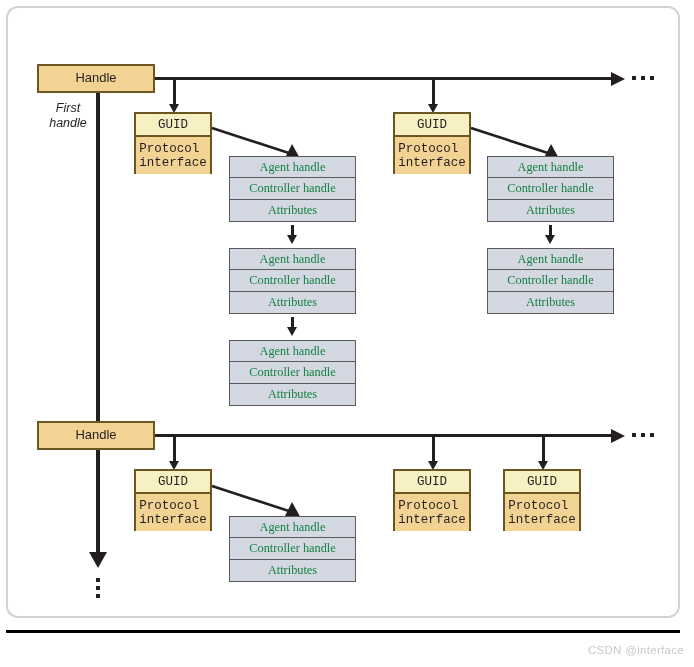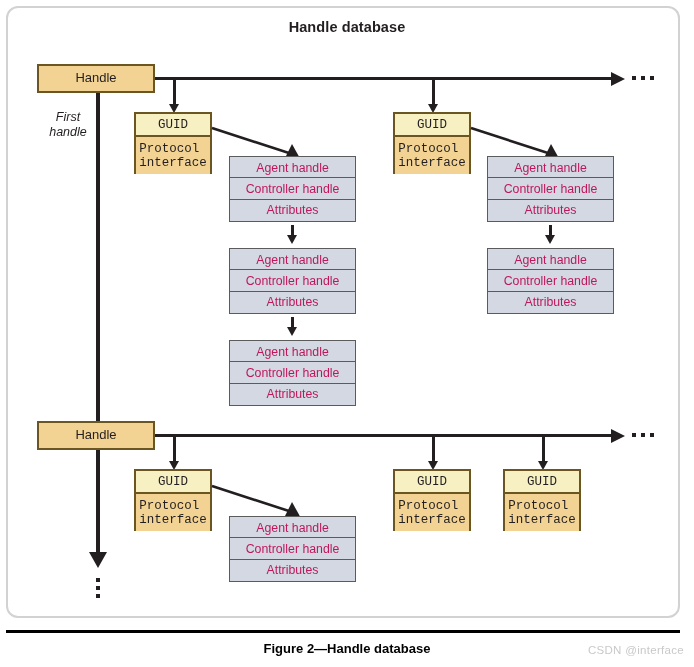--- a/index.html
+++ b/index.html
@@ -58,21 +58,21 @@
     display:flex;align-items:center;justify-content:center;
     font-size:12.5px;color:#231f20;box-sizing:border-box;line-height:1.12;
   }
 
   
   .stack{position:absolute;box-sizing:border-box;}
   .srow{
     box-sizing:border-box;height:23px;
     background:#d3d8e3;border:1.6px solid #5b5b5b;
     display:flex;align-items:center;justify-content:center;
-    font-size:12.3px;color:#be185d;margin-top:-1.6px;
+    font-size:12.3px;color:#15803d;margin-top:-1.6px;font-family:Liberation Serif, serif;
   }
   .srow:first-child{margin-top:0;}
 
   
   .hline{position:absolute;background:#231f20;height:3px;}
   .vline{position:absolute;background:#231f20;width:3px;}
   .vline-thick{position:absolute;background:#231f20;width:4px;}
 
   .arrow-right{
     position:absolute;width:0;height:0;
@@ -103,33 +103,32 @@
     text-align:center;line-height:1.2;
   }
 </style>
 </head>
 <body>
 
 <div id="root">
 
   <div class="frame"></div>
 
-  <div class="title">Handle database</div>
 
   <div class="box handle" style="left:37px;top:64px;width:118px;height:29px;">Handle</div>
 
   <div class="hline" style="left:155px;top:77px;width:458px;"></div>
   <div class="arrow-right" style="left:611px;top:72px;"></div>
   <div class="dots-h" style="left:632px;top:76px;">
     <i></i>
       <i></i>
       <i></i>
   </div>
 
-  <div class="firsthandle" style="left:38px;top:110px;width:60px;">
+  <div class="firsthandle" style="left:38px;top:101px;width:60px;">
     <span>First</span><br>
     <span>handle</span>
   </div>
   <div class="vline-thick" style="left:96px;top:93px;height:461px;"></div>
   <div class="arrow-down-big" style="left:89px;top:552px;"></div>
   <div class="dots-v" style="left:96px;top:578px;">
     <i></i>
       <i></i>
       <i></i>
   </div>
@@ -260,16 +259,15 @@
     <div class="guid-top">GUID</div>
     <div class="guid-bot">
       <span>
         <span>Protocol</span><br>
         <span>interface</span>
       </span>
     </div>
   </div>
 
   <div class="cap-rule"></div>
-  <div class="caption">Figure 2—Handle database</div>
   <div class="watermark">CSDN @interface</div>
 
 </div>
 
 </body></html>

